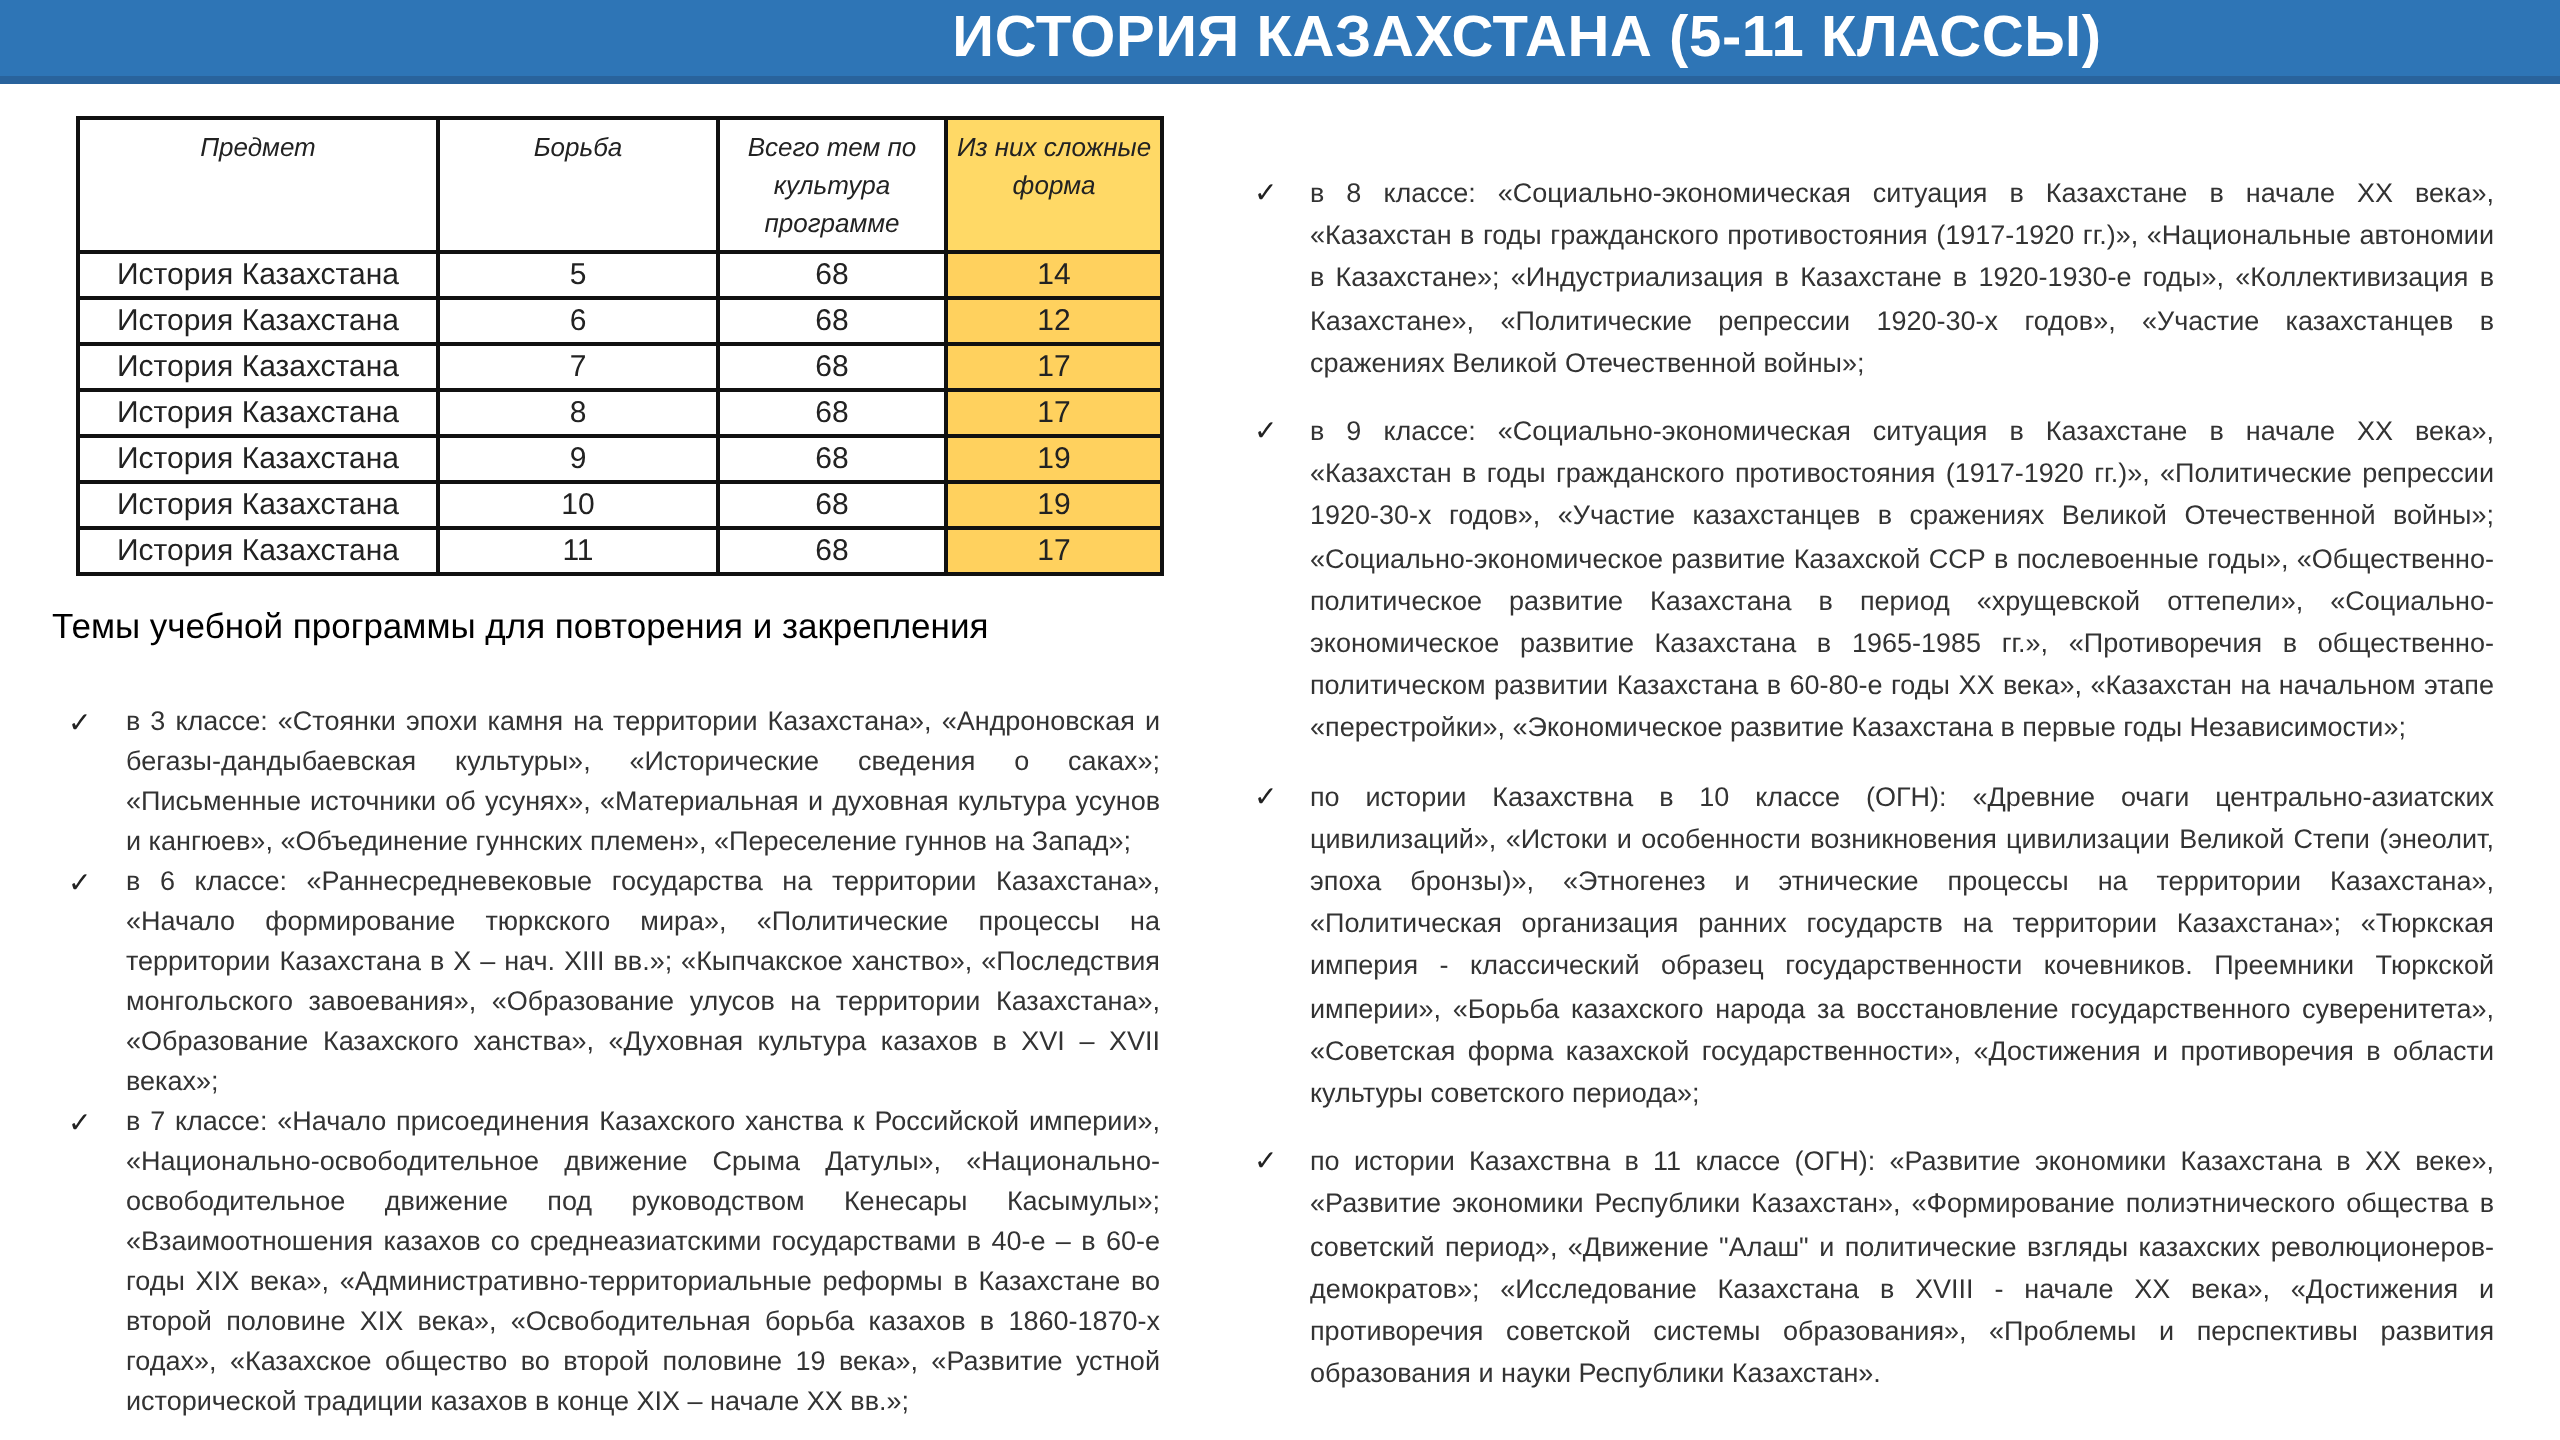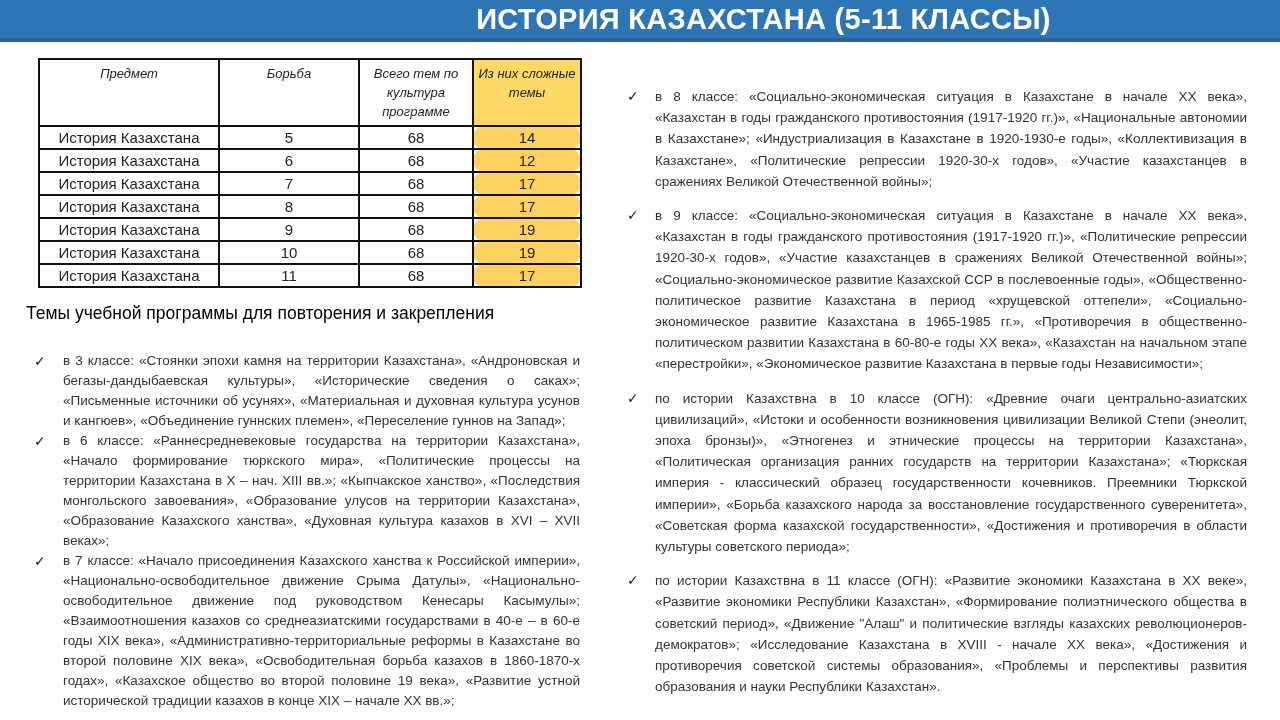--- a/index.html
+++ b/index.html
@@ -31,21 +31,21 @@
   table{
     border-collapse:collapse;table-layout:fixed;width:542px;margin-left:12px;
   }
   th,td{
     border:2px solid var(--border);text-align:center;overflow:hidden;
     font-weight:normal;color:#222;
   }
   th{font-size:13px;line-height:19px;vertical-align:top;padding:4px 2px;height:60px;font-style:italic;}
   td{font-size:15px;line-height:21px;height:22px;padding:0 2px;}
   th.hl-h{background:var(--hl-header);}
-  td.hl{background:var(--hl-cell);border-radius:11px;}
+  td.hl{background:var(--hl-cell);}
   .section-title{
     margin:15px 0 0 0;font-size:17.5px;font-weight:normal;color:#000;
     white-space:nowrap;
   }
   .bullet-list{margin-top:27px;}
   .bullet{display:flex;align-items:flex-start;}
   .check{
     flex:none;font-size:14px;line-height:20px;color:#222;
     width:37px;padding-left:8px;
   }
@@ -70,21 +70,21 @@
       <col style="width:180px">
         <col style="width:140px">
         <col style="width:114px">
         <col style="width:108px">
     </colgroup>
     <thead>
       <tr id="thead-row">
           <th>Предмет</th>
           <th>Борьба</th>
           <th>Всего тем по культура программе</th>
-          <th class="hl-h">Из них сложные темы</th>
+          <th class="hl-h">Из них сложные форма</th>
         </tr>
     </thead>
     <tbody id="table-body">
         <tr>
           <td>История Казахстана</td>
           <td>5</td>
           <td>68</td>
           <td class="hl">14</td>
         </tr>
         <tr>

